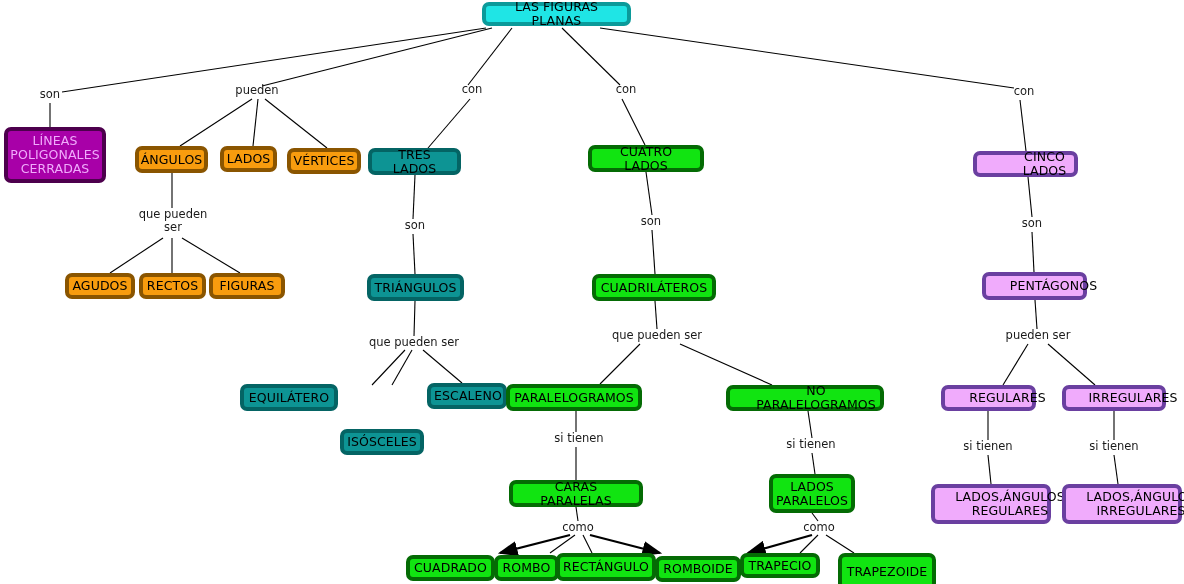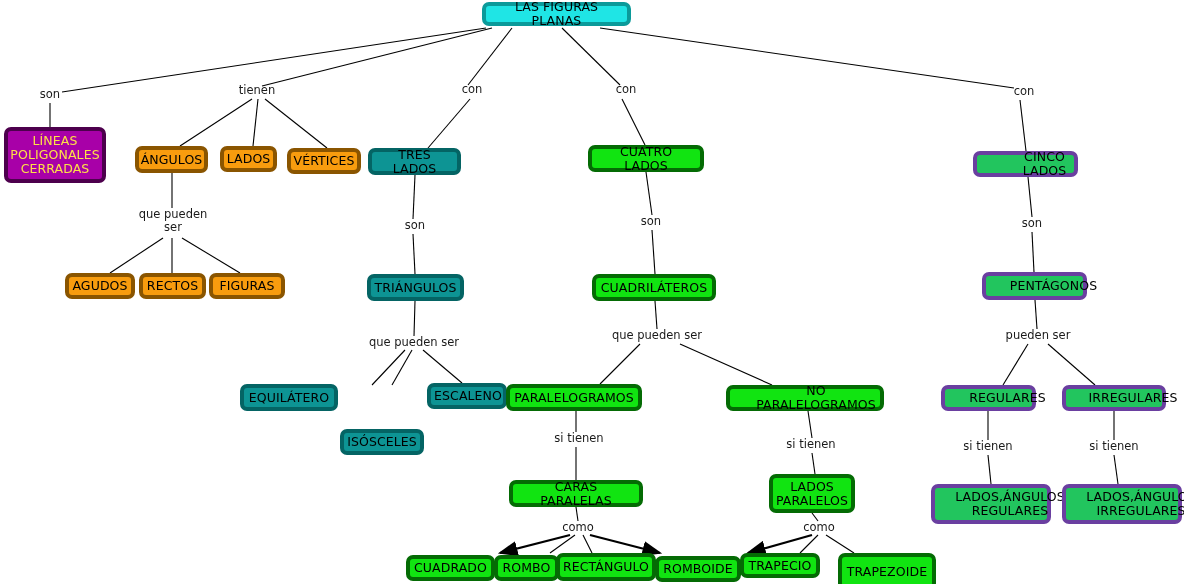--- a/index.html
+++ b/index.html
@@ -38,25 +38,25 @@
     text-align: center;
     color: #000000;
     font-size: 12.5px;
     line-height: 14px;
     letter-spacing: 0.1px;
     white-space: pre-line;
     z-index: 3;
     padding: 0 6px;
   }
   .n-cyan   { background: #1fe5e5; border-color: #0b9a9a; }
-  .n-purple { background: #a800a8; border-color: #4d004d; color: #fde047; }
+  .n-purple { background: #a800a8; border-color: #4d004d; color: #f0abfc; }
   .n-orange { background: #f89c0e; border-color: #8a5500; }
   .n-teal   { background: #0d9494; border-color: #046464; }
   .n-green  { background: #11e411; border-color: #046b04; }
-  .n-violet { background: #22c55e; border-color: #6a3fa0; padding-left: 44px; }
+  .n-violet { background: #f0abfc; border-color: #6a3fa0; padding-left: 44px; }
   .elabel {
     position: absolute;
     font-size: 11.5px;
     line-height: 13px;
     color: #1a1a1a;
     text-align: center;
     white-space: pre-line;
     z-index: 2;
     pointer-events: none;
   }
@@ -120,21 +120,21 @@
         <line x1="590" y1="535" x2="660" y2="553" stroke="#000000" stroke-width="2.2" marker-end="url(#arrowhead)"></line>
         <line x1="812" y1="513" x2="818" y2="521" stroke="#000000" stroke-width="1.1"></line>
         <line x1="812" y1="535" x2="748" y2="553" stroke="#000000" stroke-width="2.2" marker-end="url(#arrowhead)"></line>
         <line x1="818" y1="535" x2="800" y2="553" stroke="#000000" stroke-width="1.1"></line>
         <line x1="826" y1="535" x2="854" y2="553" stroke="#000000" stroke-width="1.1"></line>
       </g>
   </svg>
 
   <div id="labels-layer">
       <div class="elabel" style="left: 28px; top: 88px; width: 44px;">son</div>
-      <div class="elabel" style="left: 230px; top: 84px; width: 54px;">tienen</div>
+      <div class="elabel" style="left: 230px; top: 84px; width: 54px;">pueden</div>
       <div class="elabel" style="left: 450px; top: 83px; width: 44px;">con</div>
       <div class="elabel" style="left: 604px; top: 83px; width: 44px;">con</div>
       <div class="elabel" style="left: 1002px; top: 85px; width: 44px;">con</div>
       <div class="elabel" style="left: 127px; top: 208px; width: 92px;">que pueden
 ser</div>
       <div class="elabel" style="left: 393px; top: 219px; width: 44px;">son</div>
       <div class="elabel" style="left: 629px; top: 215px; width: 44px;">son</div>
       <div class="elabel" style="left: 1010px; top: 217px; width: 44px;">son</div>
       <div class="elabel" style="left: 358px; top: 336px; width: 112px;">que pueden ser</div>
       <div class="elabel" style="left: 601px; top: 329px; width: 112px;">que pueden ser</div>

